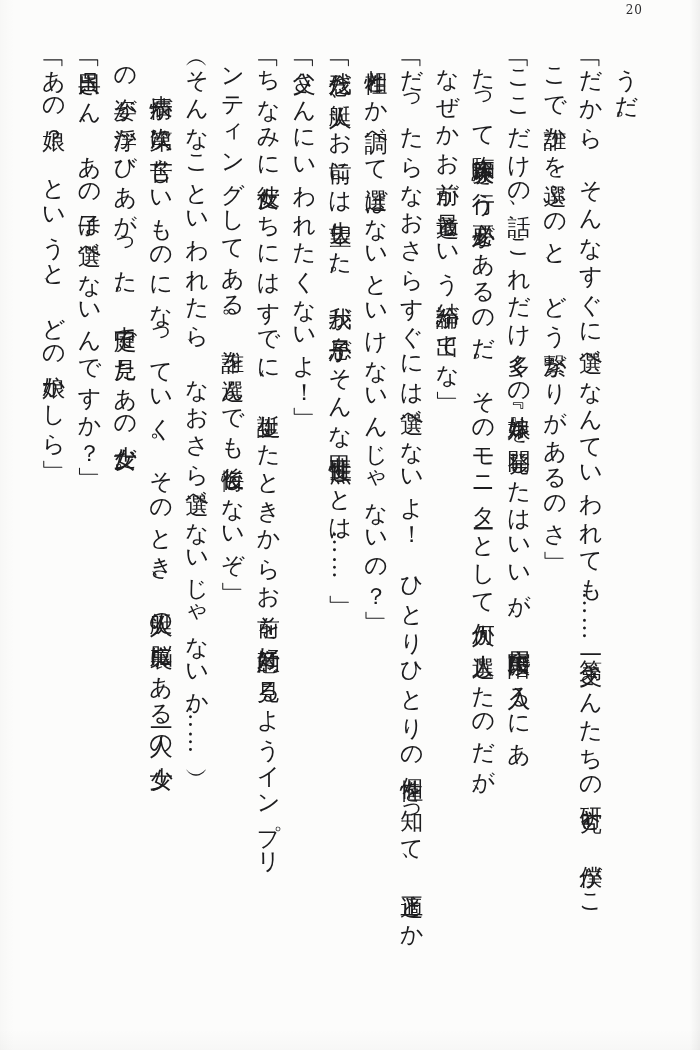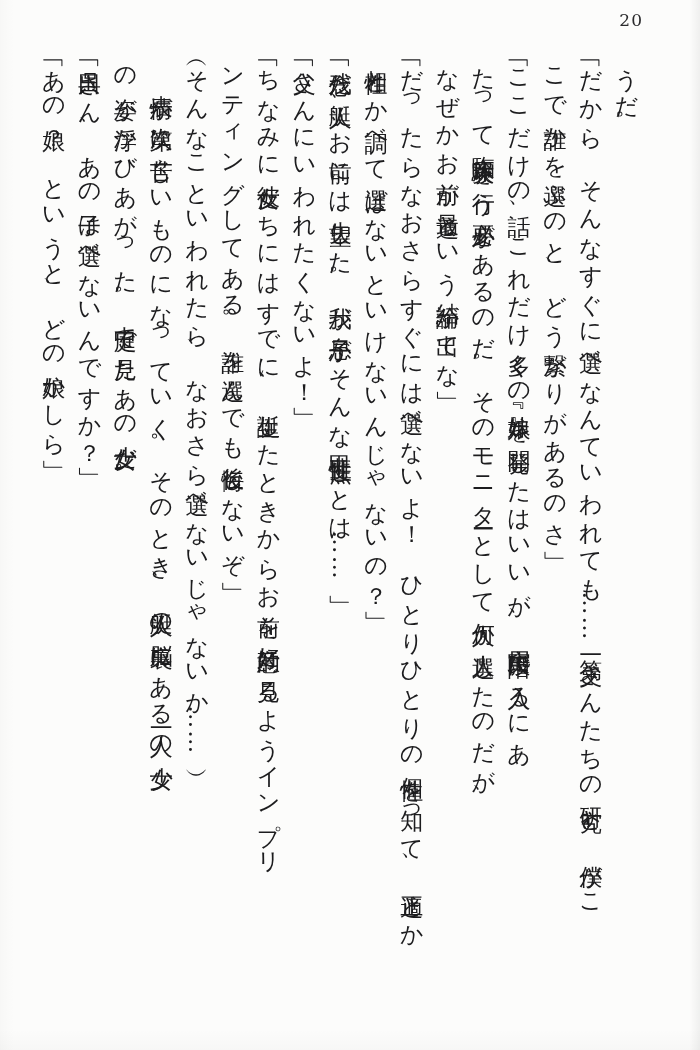--- a/index.html
+++ b/index.html
@@ -18,23 +18,23 @@
     position: absolute;
     inset: 0;
     background:
       linear-gradient(to right, rgba(0,0,0,0.02) 0%, rgba(0,0,0,0) 2%),
       linear-gradient(to left, rgba(0,0,0,0.05) 0%, rgba(0,0,0,0) 1.5%),
       linear-gradient(to top, rgba(0,0,0,0.02) 0%, rgba(0,0,0,0) 2%),
       #fcfcfb;
   }
   .page-number {
     position: absolute;
-    top: 10px;
+    top: 3px;
     right: 57px;
-    font-size: 17px;
+    font-size: 12px;
     letter-spacing: 1px;
     color: #2a2a2c;
   }
   .text-block {
     position: absolute;
     top: 52px;
     right: 56px;
     height: 968px;
     writing-mode: vertical-rl;
     color: #1c1c1e;

